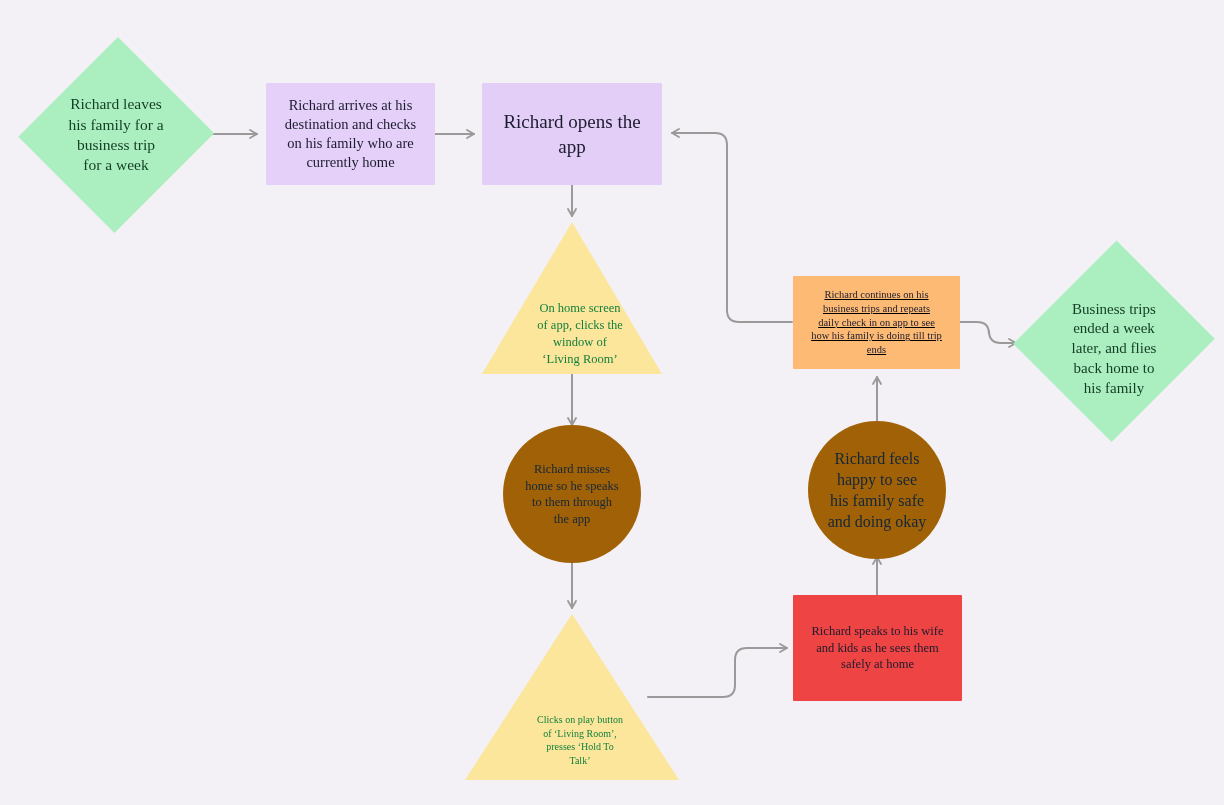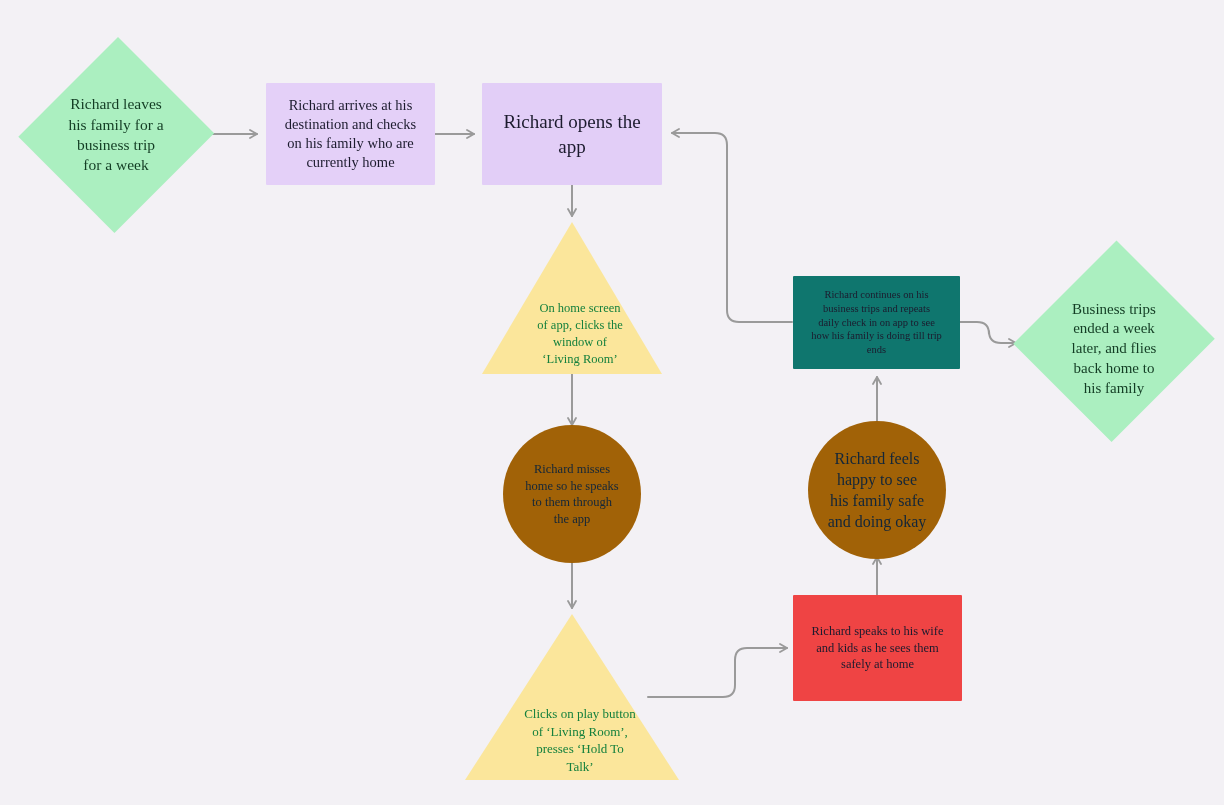--- a/index.html
+++ b/index.html
@@ -104,40 +104,40 @@
 
   <div class="node circle" style="left:503px;top:425px;width:138px;height:138px;">
     <div class="txt" style="font-size:12.5px;">Richard misses
 home so he speaks
 to them through
 the app</div>
   </div>
 
   <div class="node tri" style="left:465px;top:614px;width:214px;height:166px;">
     <div class="shape"></div>
-    <div class="txt" style="top:91px;font-size:13px;">Clicks on play button
+    <div class="txt" style="top:99px;font-size:10px;">Clicks on play button
 of ‘Living Room’,
 presses ‘Hold To
 Talk’</div>
   </div>
 
   <div class="node rect" style="left:793px;top:595px;width:169px;height:106px;background:#ef4444;">
     <div class="txt" style="font-size:12.5px;">Richard speaks to his wife
 and kids as he sees them
 safely at home</div>
   </div>
 
   <div class="node circle" style="left:808px;top:421px;width:138px;height:138px;">
     <div class="txt" style="font-size:16px;">Richard feels
 happy to see
 his family safe
 and doing okay</div>
   </div>
 
-  <div class="node rect" style="left:793px;top:276px;width:167px;height:93px;background:#0f766e;">
+  <div class="node rect" style="left:793px;top:276px;width:167px;height:93px;background:#fdba74;text-decoration:underline;">
     <div class="txt" style="font-size:10.5px;">Richard continues on his
 business trips and repeats
 daily check in on app to see
 how his family is doing till trip
 ends</div>
   </div>
 
   <div class="node diamond" style="left:1016px;top:238px;width:196px;height:206px;">
     <div class="shape"></div>
     <div class="txt" style="font-size:15px;margin-top:16px;">Business trips

